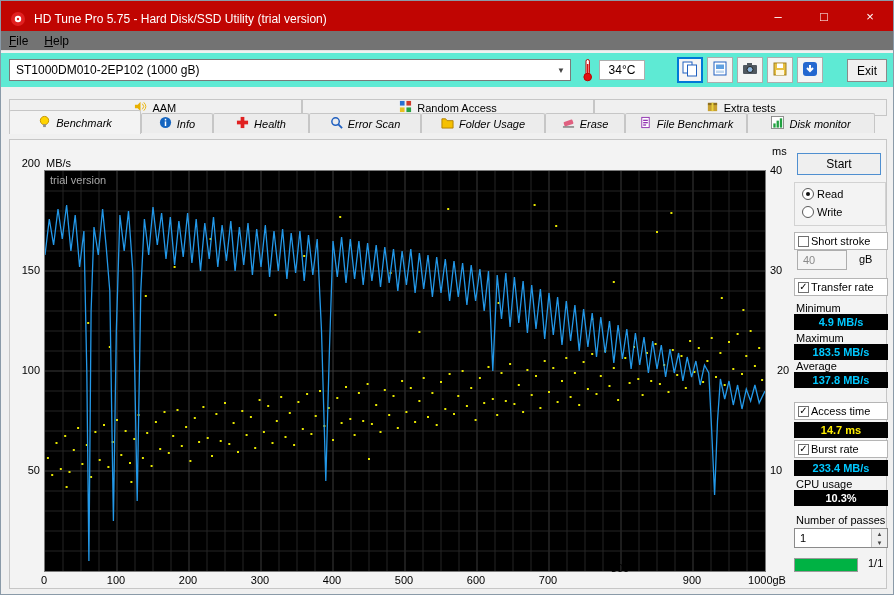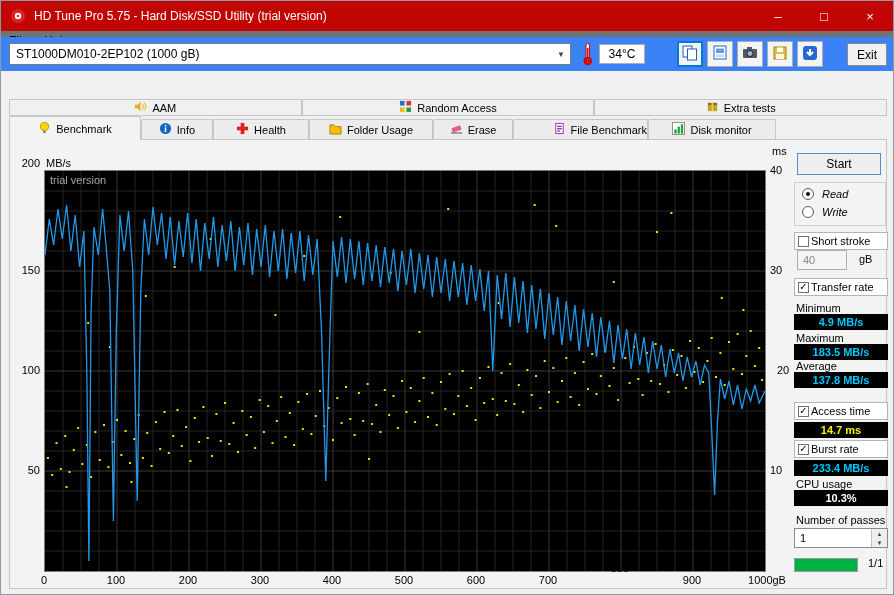--- a/index.html
+++ b/index.html
@@ -1,65 +1,65 @@
 <!DOCTYPE html>
 <html style="--titlebar: #c00502; --accent: #0078d7; --value_cyan: #00c8ff; --value_yellow: #ffee00; --progress_green: #00b244; --plot_bg: #000000;"><head>
 <meta charset="utf-8">
 <style>
   * { margin:0; padding:0; box-sizing:border-box; }
   html,body { width:894px; height:595px; }
   body { font-family:"Liberation Sans", sans-serif; font-size:12px; color:#000; background:#f0f0f0; }
   #app { position:relative; width:894px; height:595px; background:#f0f0f0; border:1px solid #8a9aa8; overflow:hidden; }
 
   
-  .titlebar { position:absolute; left:0; top:0; width:100%; height:30px; background:var(--titlebar,#c00502); display:flex; align-items:center; }
+  .titlebar { position:absolute; left:0; top:0; width:100%; height:35px; background:var(--titlebar,#c00502); display:flex; align-items:center; }
   .app-icon { margin-left:9px; width:16px; height:16px; display:inline-block; }
   .title { color:#fff; margin-left:8px; font-size:12px; }
   .win-btns { position:absolute; right:0; top:0; height:30px; display:flex; }
   .wbtn { width:46px; height:30px; color:#fff; display:flex; align-items:center; justify-content:center; font-size:13px; }
 
   
   .menubar { position:absolute; left:0; top:30px; width:100%; height:20px; background:#737373; border-bottom:1px solid #e2e2e2; display:flex; align-items:center; }
   .menu-item { display:inline-block; padding:2px 8px; font-size:12px; }
   .menu-item::first-letter { text-decoration:underline; }
 
   
-  .toolbar { position:absolute; left:0; top:36px; width:100%; height:34px; background:#3b82f6; }
+  .toolbar { position:absolute; left:0; top:52px; width:100%; height:34px; background:#5eead4; }
   .combo { position:absolute; left:8px; top:6px; width:562px; height:22px; background:#fff; border:1px solid #7a7a7a; display:flex; align-items:center; }
   .combo-text { margin-left:6px; flex:1; font-size:12px; }
   .combo-arrow { width:18px; text-align:center; font-size:8px; color:#444; }
   .thermo { position:absolute; left:580px; top:5px; }
   .temp-box { position:absolute; left:598px; top:7px; width:46px; height:20px; background:#fff; border:1px solid #adadad; display:flex; align-items:center; justify-content:center; font-size:12px; }
   .tbtn { position:absolute; top:4px; width:26px; height:26px; background:#f4f4f4; border:1px solid #adadad; display:flex; align-items:center; justify-content:center; padding:0; }
   .tbtn.focused { border:2px solid var(--accent,#0078d7); }
   .exit { position:absolute; left:846px; top:6px; width:40px; height:23px; background:#f0f0f0; border:1px solid #8a8a8a; font-size:12px; font-family:"Liberation Sans",sans-serif; }
 
   
   .tabs-top { position:absolute; left:8px; top:98px; width:878px; height:17px; display:flex; }
   .ttab { flex:1; border:1px solid #c6c6c6; background:#f0f0f0; display:flex; align-items:center; justify-content:center; gap:5px; font-size:11px; }
-  .tabs-main { position:absolute; left:8px; top:115px; width:878px; height:23px; display:flex; }
+  .tabs-main { position:absolute; left:8px; top:109px; width:878px; height:23px; display:flex;font-style:italic; }
   .mtab { border:1px solid #c6c6c6; border-bottom:none; background:#ececec; display:flex; align-items:center; justify-content:center; gap:5px; font-size:11px; margin-top:3px; height:20px; border-radius:2px 2px 0 0; position:relative; }
   .mtab.active { margin-top:0; height:24px; background:#f3f3f3; z-index:3; }
 
   
   .panel { position:absolute; left:8px; top:138px; width:878px; height:450px; background:#f3f3f3; border:1px solid #c6c6c6; z-index:2; }
 
   .plot { position:absolute; left:34px; top:30px; width:722px; height:402px; background:var(--plot_bg,#000); border:1px solid #7a7a7a; }
   .watermark { position:absolute; left:5px; top:3px; color:#a8a8a8; font-size:11px; }
 
   .tick { position:absolute; font-size:11px; color:#000; }
   .tick.l { width:26px; text-align:right; }
   .tick.r { width:26px; text-align:left; }
   .tick.x { width:40px; text-align:center; }
   .unit { position:absolute; font-size:11px; }
 
   
   .rbtn-start { position:absolute; left:787px; top:13px; width:84px; height:22px; background:#efefef; border:1px solid #4f8fd0; font-size:12px; font-family:"Liberation Sans",sans-serif; }
   .rw-group { position:absolute; left:784px; top:42px; width:92px; height:44px; border:1px solid #d2d2d2; }
-  .radio-row { position:absolute; left:7px; display:flex; align-items:center; gap:8px; font-size:11px;font-style:italic; }
+  .radio-row { position:absolute; left:7px; display:flex; align-items:center; gap:3px; font-size:11px; }
   .radio { width:12px; height:12px; border:1px solid #5a5a5a; border-radius:50%; background:#fff; position:relative; display:inline-block; }
   .radio .dot { position:absolute; left:3px; top:3px; width:4px; height:4px; border-radius:50%; background:#111; }
   .cframe { position:absolute; left:784px; width:94px; height:18px; background:#fff; border:1px solid #b5b5b5; display:flex; align-items:center; gap:2px; padding-left:3px; font-size:11px; }
   .cb { width:11px; height:11px; border:1px solid #707070; background:#fff; display:inline-flex; align-items:center; justify-content:center; font-size:10px; line-height:10px; }
   .rlabel { position:absolute; left:786px; font-size:11px; }
   .vbox { position:absolute; left:784px; width:94px; height:16px; background:#000; color:#fff; font-size:11px; font-weight:bold; display:flex; align-items:center; justify-content:center; }
   .vbox.cyan { color:var(--value_cyan,#00c8ff); }
   .vbox.yellow { color:var(--value_yellow,#ffee00); }
   .field { position:absolute; left:787px; top:110px; width:50px; height:20px; background:#f4f4f4; border:1px solid #adadad; color:#8a8a8a; font-size:11px; display:flex; align-items:center; padding-left:5px; }
   .spinner { position:absolute; left:784px; top:388px; width:94px; height:20px; background:#fff; border:1px solid #8a8a8a; display:flex; }
@@ -189,34 +189,41 @@
           </svg></span>
       <span>Info</span>
     </div>
     <div class="mtab" style="width:96px;">
       <span><svg width="13" height="13" viewBox="0 0 14 14">
             <rect x="5" y="1" width="4" height="12" fill="#e02020"></rect>
             <rect x="1" y="5" width="12" height="4" fill="#e02020"></rect>
           </svg></span>
       <span>Health</span>
     </div>
+    <div class="mtab" style="width:112px;">
+      <span><svg width="13" height="13" viewBox="0 0 14 14">
+            <circle cx="6" cy="6" r="4" fill="none" stroke="#2060c0" stroke-width="1.6"></circle>
+            <line x1="9" y1="9" x2="13" y2="13" stroke="#2060c0" stroke-width="2"></line>
+          </svg></span>
+      <span>Error Scan</span>
+    </div>
     <div class="mtab" style="width:124px;">
       <span><svg width="13" height="13" viewBox="0 0 14 14">
             <path d="M1 3 h4 l1.5 2 H13 v8 H1 z" fill="#f5c000" stroke="#b08000"></path>
           </svg></span>
       <span>Folder Usage</span>
     </div>
     <div class="mtab" style="width:80px;">
       <span><svg width="13" height="13" viewBox="0 0 14 14">
             <rect x="2" y="5" width="10" height="5" rx="1" fill="#e06080" transform="rotate(-18 7 7.5)"></rect>
             <rect x="1" y="11" width="12" height="1.6" fill="#808080"></rect>
           </svg></span>
       <span>Erase</span>
     </div>
-    <div class="mtab" style="width:135px;justify-content:flex-end;">
+    <div class="mtab" style="width:122px;">
       <span><svg width="13" height="13" viewBox="0 0 14 14">
             <rect x="3" y="1.5" width="8" height="11" fill="#fff" stroke="#9030b0"></rect>
             <rect x="4.5" y="4" width="5" height="1.4" fill="#9030b0"></rect>
             <rect x="4.5" y="6.5" width="5" height="1.4" fill="#9030b0"></rect>
             <rect x="4.5" y="9" width="3.2" height="1.4" fill="#9030b0"></rect>
           </svg></span>
       <span>File Benchmark</span>
     </div>
     <div class="mtab" style="width:128px;">
       <span><svg width="13" height="13" viewBox="0 0 14 14">

